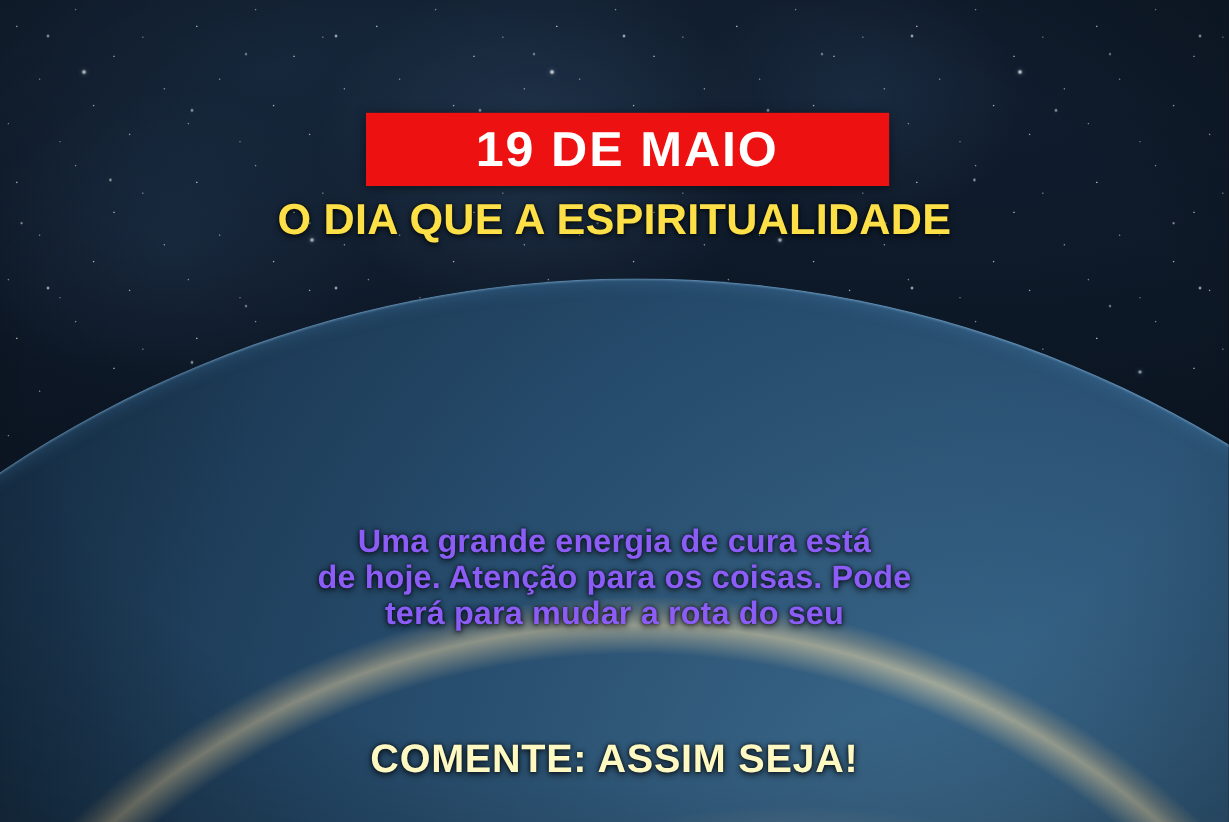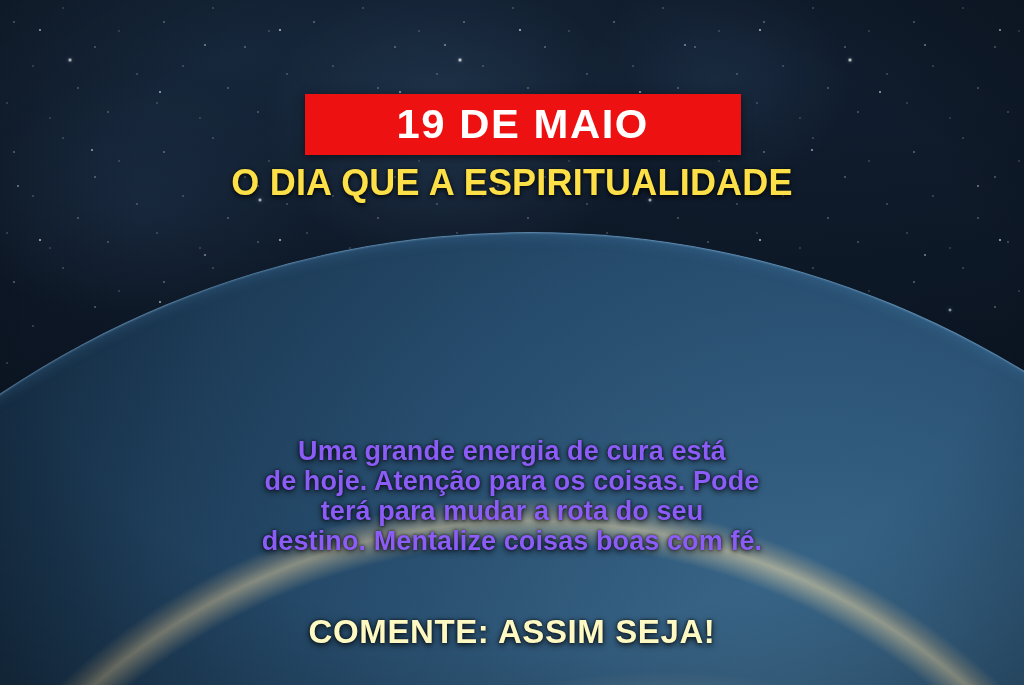--- a/index.html
+++ b/index.html
@@ -324,19 +324,18 @@
     </div>
 
     <div class="headline">
       <span class="headline-line">O DIA QUE A ESPIRITUALIDADE</span>
     </div>
 
     <div class="body-copy">
       <span class="body-line">Uma grande energia de cura está</span>
       <span class="body-line">de hoje. Atenção para os coisas. Pode</span>
       <span class="body-line">terá para mudar a rota do seu</span>
-      <span class="body-line">destino. Mentalize coisas boas com fé.</span>
     </div>
 
     <div class="cta">COMENTE: ASSIM SEJA!</div>
 
   </div>
 </div>
 
 </body></html>

